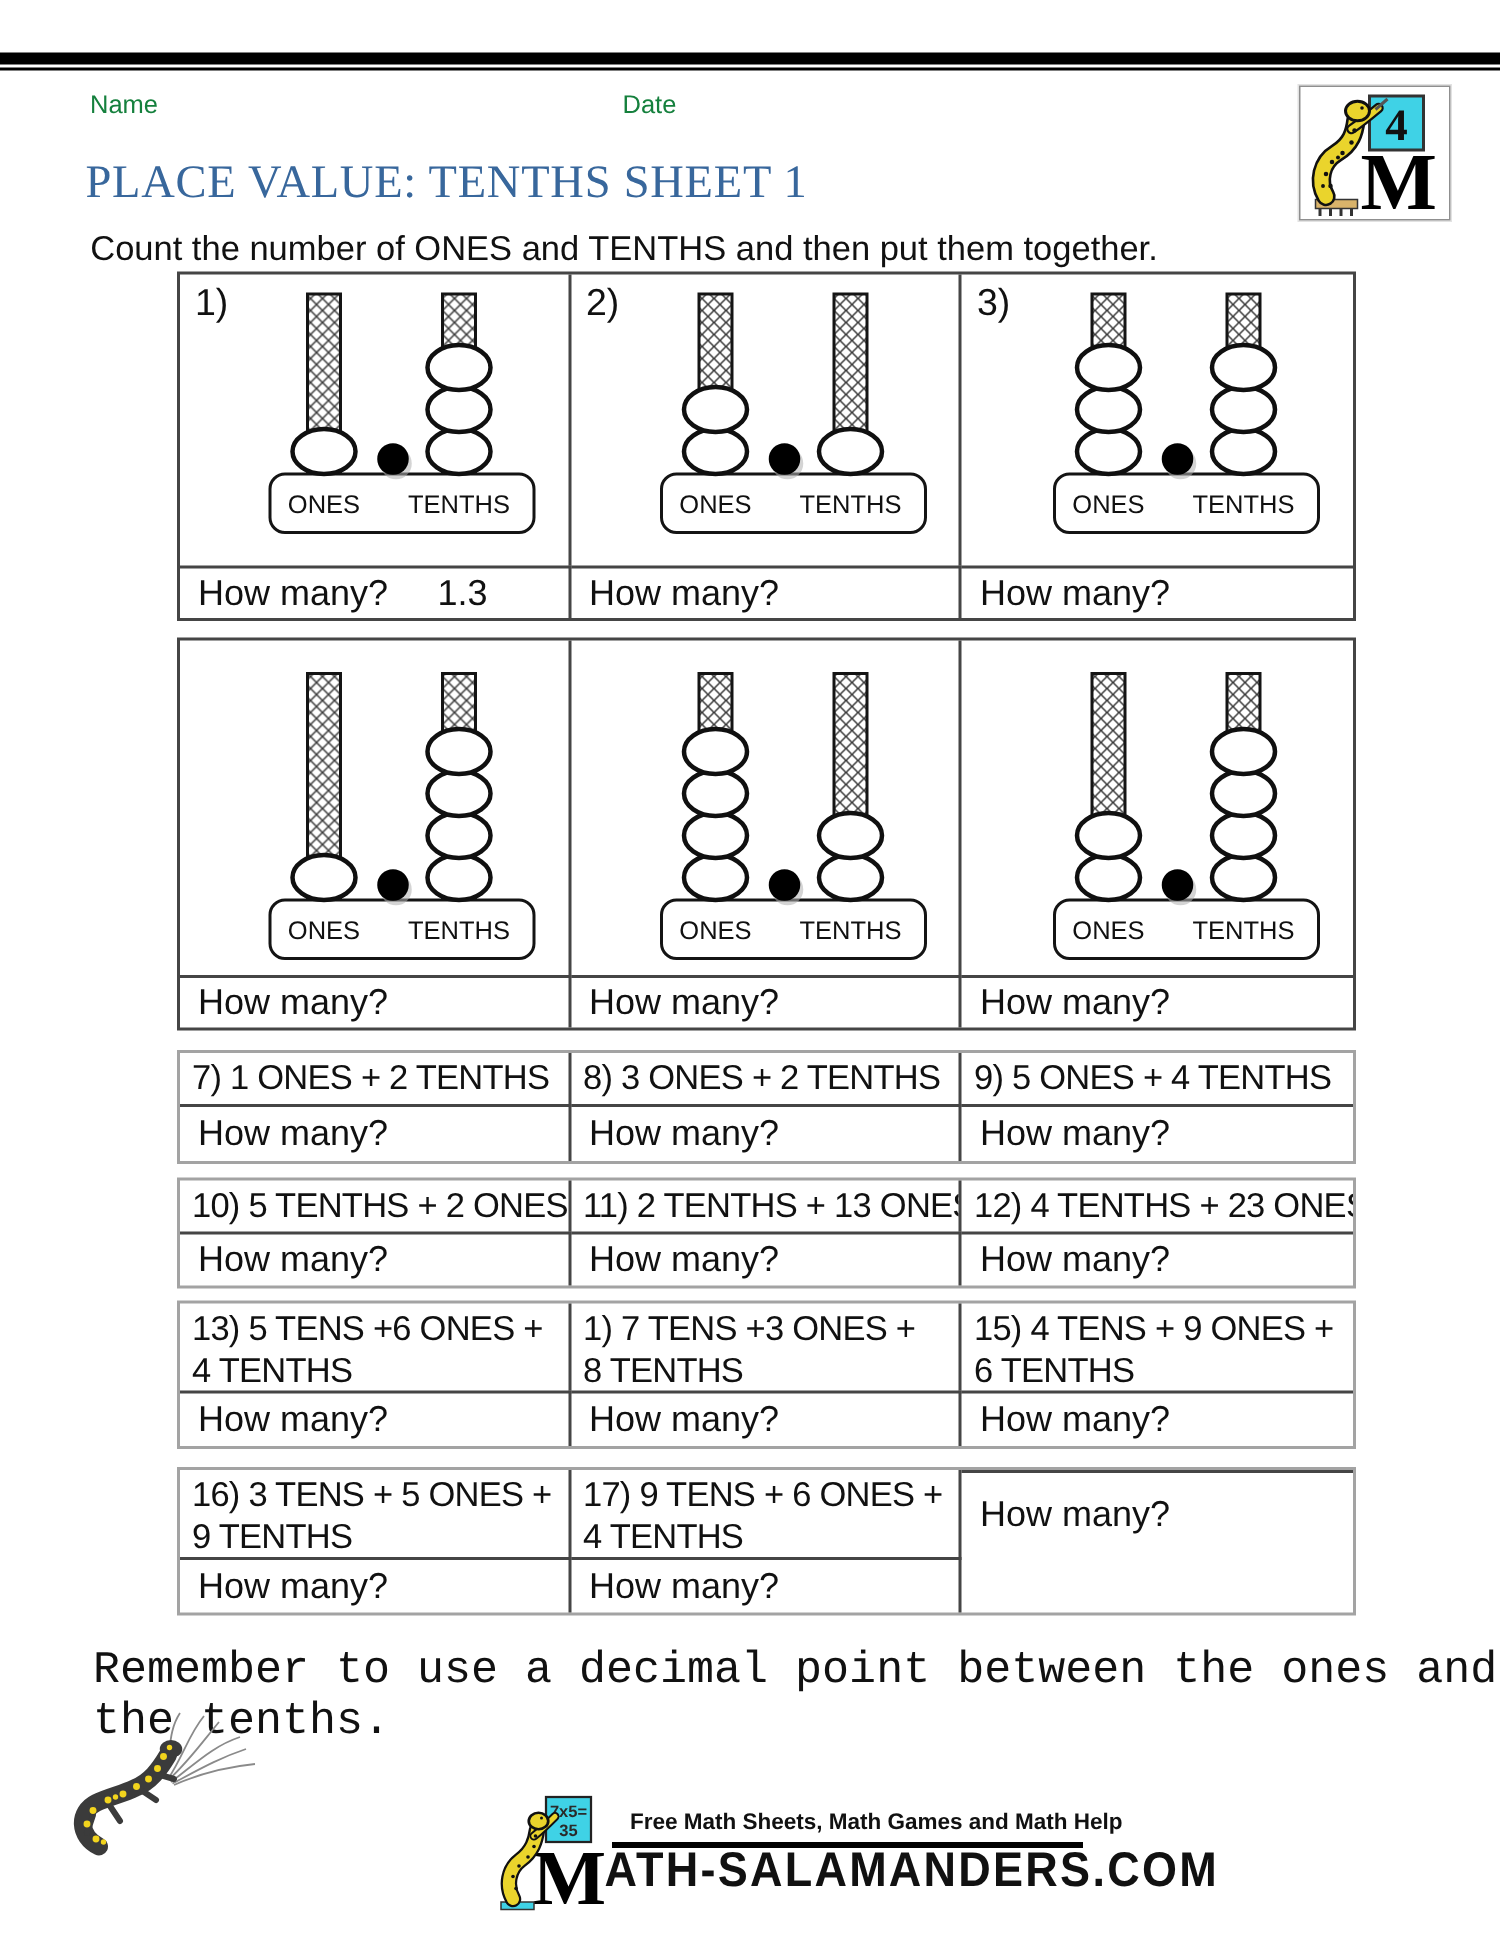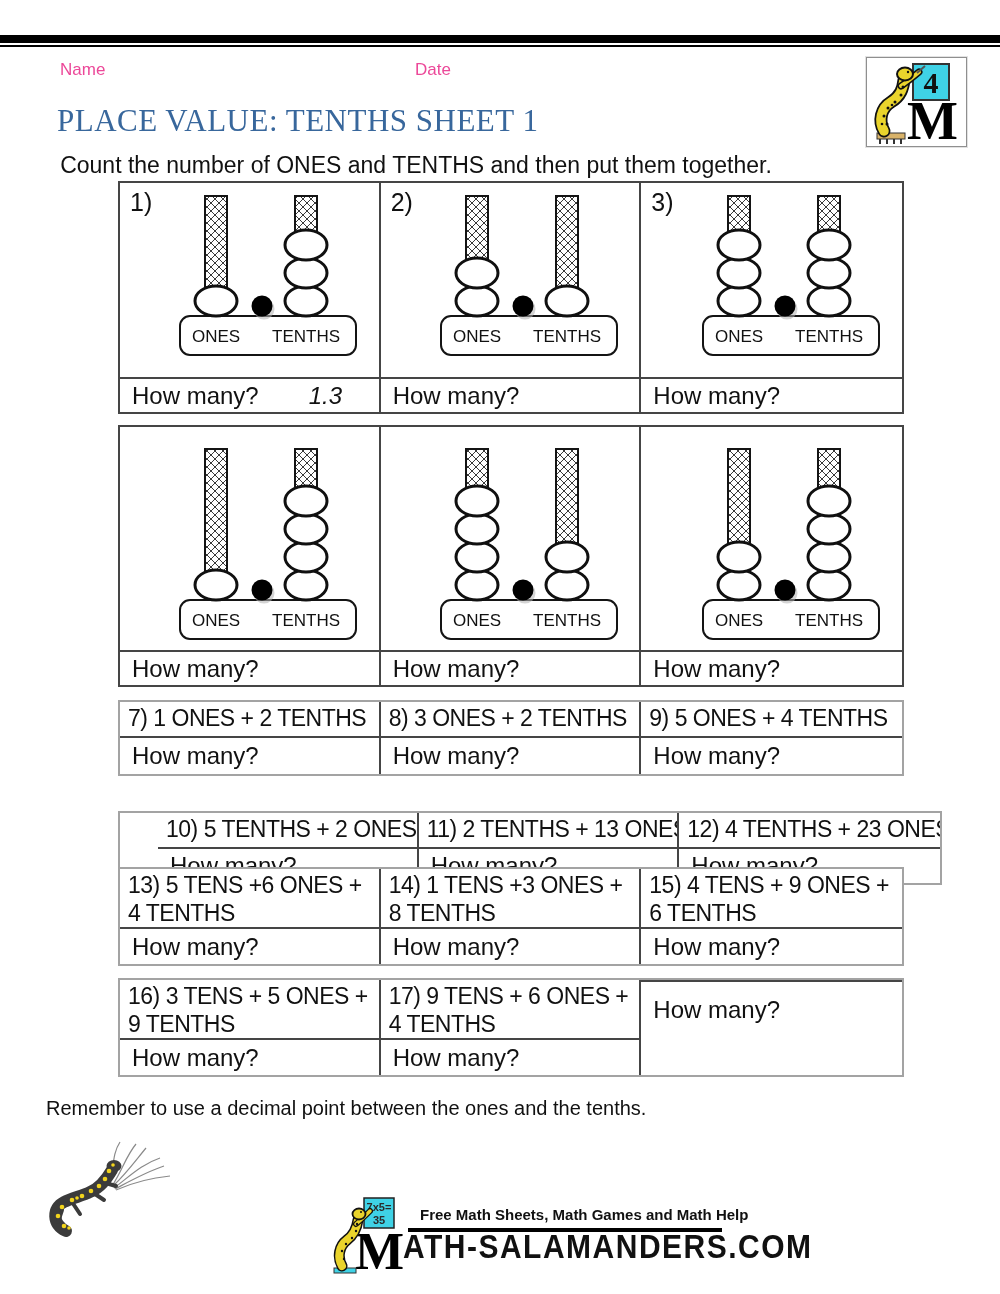--- a/index.html
+++ b/index.html
@@ -4,21 +4,21 @@
 <style>
   html,body{margin:0;padding:0;background:#fff;}
   .page{position:relative;width:1000px;height:1294px;background:#fff;overflow:hidden;
         font-family:"Liberation Sans",sans-serif;color:#111;}
 
   
   .top-rule{position:absolute;top:35px;left:0;width:1000px;}
   .top-rule .bar{height:8px;background:#000;}
   .top-rule .thin{height:2px;background:#000;margin-top:2px;}
 
-  .meta-label{position:absolute;font-size:17px;color:#ec4899;}
+  .meta-label{position:absolute;font-size:17px;color:#15803d;}
   .name-label{left:60px;top:60px;}
   .date-label{left:415px;top:60px;}
 
   .logo-box{position:absolute;left:866px;top:57px;width:99px;height:88px;border:1px solid #8f8f8f;
             background:#fff;box-shadow:0 0 0 1px #e2e2e2;}
 
   .page-title{position:absolute;left:57px;top:103px;font-family:"Liberation Serif",serif;
               font-size:31px;color:#38679C;white-space:nowrap;letter-spacing:.5px;}
 
   .instruction{position:absolute;left:0;top:152px;width:832px;text-align:center;font-size:23px;}
@@ -28,35 +28,35 @@
             grid-template-columns:1fr 1fr 1fr;border:2px solid #454545;background:#fff;}
   #ab1{top:181px;grid-template-rows:194px 35px;}
   #ab2{top:425px;grid-template-rows:223px 35px;}
   .ab-table>div{border-right:2px solid #454545;}
   .ab-table>div:nth-child(3n){border-right:none;}
   .ab-cell{position:relative;}
   .ab-num{position:absolute;left:10px;top:5px;font-size:25px;}
   .ab-svg{position:absolute;bottom:0;left:50%;transform:translateX(-50%);}
   .hm-cell{border-top:2px solid #454545;display:flex;align-items:center;
            padding-left:12px;font-size:24px;white-space:nowrap;text-align:right;}
-  .hm-answer{margin-left:50px;font-style:italic;}
+  .hm-answer{margin-left:33px;}
 
   
   .word-table{position:absolute;left:118px;width:782px;display:grid;
               grid-template-columns:1fr 1fr 1fr;border:2px solid #a3a3a3;background:#fff;}
   #wtA{top:700px;grid-template-rows:34px 38px;}
-  #wtB{top:811px;grid-template-rows:34px 36px;padding-left:38px;}
+  #wtB{top:785px;grid-template-rows:34px 36px;}
   #wtC{top:867px;grid-template-rows:58px 37px;}
   #wtD{top:978px;grid-template-rows:58px 37px;}
   .word-table>div{border-right:2px solid #454545;}
   .word-table>div:nth-child(3n){border-right:none;}
   .wp-cell{padding:2px 0 0 8px;font-size:23px;letter-spacing:-.5px;overflow:hidden;}
   .wp-line{line-height:28px;white-space:nowrap;}
 
-  .reminder{position:absolute;left:46px;top:1097px;font-size:20px;}
+  .reminder{position:absolute;left:62px;top:1097px;font-size:30px;font-family:Liberation Mono, monospace;}
 
   .corner-sal{position:absolute;left:42px;top:1136px;}
 
   
   .footer{position:absolute;left:330px;top:1196px;width:520px;height:95px;}
   .mini-logo{position:absolute;left:0;top:0;}
   .tagline{position:absolute;left:90px;top:10px;font-size:15px;font-weight:bold;white-space:nowrap;}
   .footer-rule{position:absolute;left:78px;top:32px;width:314px;height:4px;background:#000;}
   .site-rest{position:absolute;left:73px;top:33px;font-size:30px;font-weight:bold;
              letter-spacing:1.5px;white-space:nowrap;transform:scaleY(1.08);transform-origin:top left;}
@@ -319,21 +319,21 @@
         <span>How many?</span>
       </div>
   </div>
 
   <div class="word-table" id="wtC">
     <div class="wp-cell">
       <div class="wp-line">13) 5 TENS +6 ONES +</div>
       <div class="wp-line">4 TENTHS</div>
     </div>
     <div class="wp-cell">
-      <div class="wp-line">14) 1 TENS +3 ONES +</div>
+      <div class="wp-line">1) 7 TENS +3 ONES +</div>
       <div class="wp-line">8 TENTHS</div>
     </div>
     <div class="wp-cell">
       <div class="wp-line">15) 4 TENS + 9 ONES +</div>
       <div class="wp-line">6 TENTHS</div>
     </div>
     <div class="hm-cell">
         <span>How many?</span>
       </div>
     <div class="hm-cell">

